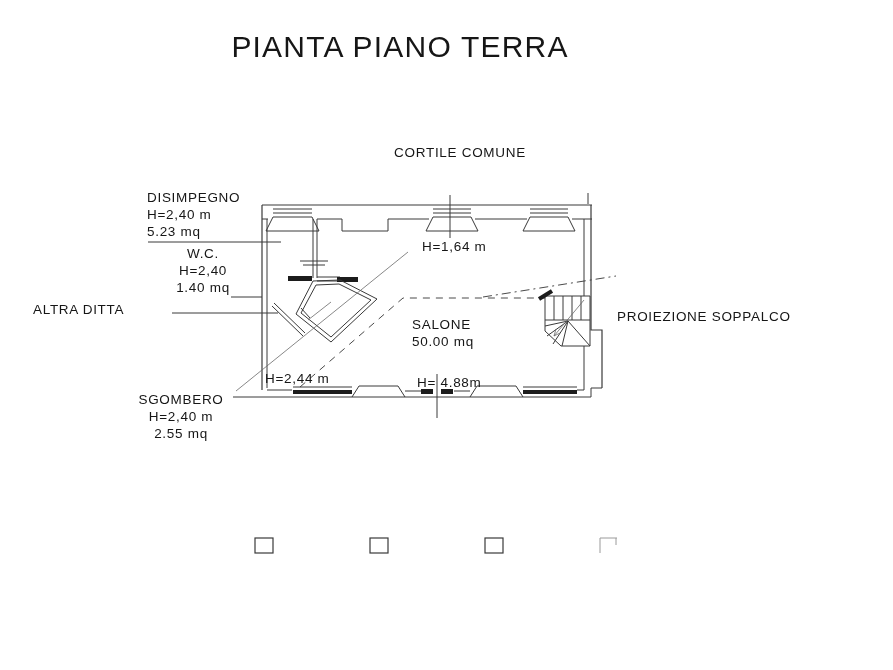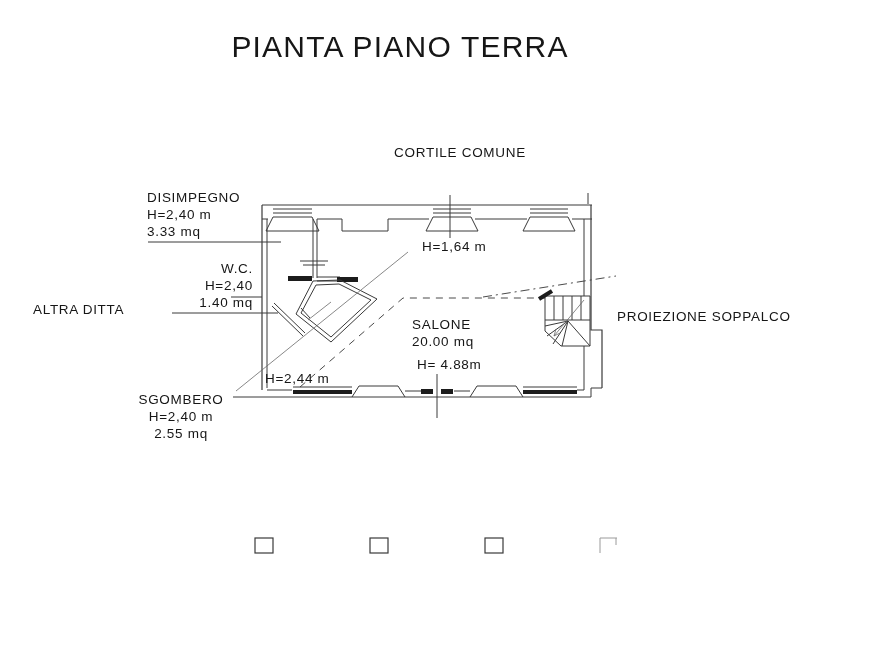--- a/index.html
+++ b/index.html
@@ -5,27 +5,27 @@
   html,body{margin:0;padding:0;background:#fff;}
   #stage{
     position:relative;width:893px;height:670px;background:#fff;overflow:hidden;
     font-family:"Liberation Sans",sans-serif;color:#161616;
   }
   .lbl{position:absolute;font-size:13.5px;letter-spacing:.7px;line-height:17px;white-space:nowrap;color:#161616;}
   .blk{white-space:normal;}
   #title{left:180px;top:30px;width:440px;text-align:center;font-size:30px;letter-spacing:1.2px;line-height:34px;}
   #cortile{left:360px;top:144px;width:200px;text-align:center;}
   #disimpegno{left:147px;top:189px;text-align:left;}
-  #wc{left:153px;top:260px;width:100px;text-align:right;}
+  #wc{left:153px;top:245px;width:100px;text-align:center;}
   #altra{left:33px;top:301px;}
   #sgombero{left:131px;top:359px;width:100px;text-align:center;margin-top:32px;}
   #h274{left:422px;top:238px;}
   #proiezione{left:617px;top:265px;margin-top:43px;}
   #salone{left:412px;top:316px;text-align:left;}
-  #salone .h{margin-top:6px;padding-left:5px;text-align:center;}
+  #salone .h{margin-top:24px;padding-left:5px;text-align:center;}
   #vano{left:616px;top:358px;}
   #h244{left:265px;top:370px;}
   #portici{left:330px;top:457px;}
   #viaroma{left:276px;top:579px;font-size:23px;letter-spacing:10px;word-spacing:18px;}
   svg{position:absolute;left:0;top:0;}
   .w{stroke:#3a3a3a;stroke-width:1.2;fill:none;}
   .t{stroke:#3a3a3a;stroke-width:1;fill:none;}
   .hv{stroke:#1c1c1c;stroke-width:4;fill:none;}
   .dash{stroke:#4a4a4a;stroke-width:1;fill:none;stroke-dasharray:7 6;}
   .dashdot{stroke:#4a4a4a;stroke-width:1;fill:none;stroke-dasharray:9 4 2 4;}
@@ -167,21 +167,21 @@
     </g>
   </svg>
 
   <div id="cortile" class="lbl">CORTILE COMUNE</div>
 
   <div id="title" class="lbl">PIANTA PIANO TERRA</div>
 
   <div id="disimpegno" class="lbl blk">
     <div>DISIMPEGNO</div>
     <div>H=2,40 m</div>
-    <div>3.33 mq</div>
+    <div>5.23 mq</div>
   </div>
 
   <div id="wc" class="lbl blk">
     <div>W.C.</div>
     <div>H=2,40</div>
     <div>1.40 mq</div>
   </div>
 
   <div id="altra" class="lbl">ALTRA DITTA</div>
 
@@ -190,21 +190,21 @@
     <div>H=2,40 m</div>
     <div>2.55 mq</div>
   </div>
 
   <div id="h274" class="lbl">H=1,64 m</div>
 
   <div id="proiezione" class="lbl">PROIEZIONE SOPPALCO</div>
 
   <div id="salone" class="lbl blk">
     <div>SALONE</div>
-    <div>20.00 mq</div>
+    <div>50.00 mq</div>
     <div class="h">H= 4.88m</div>
   </div>
 
 
   <div id="h244" class="lbl">H=2,44 m</div>
 
 
 
 </div>
 

